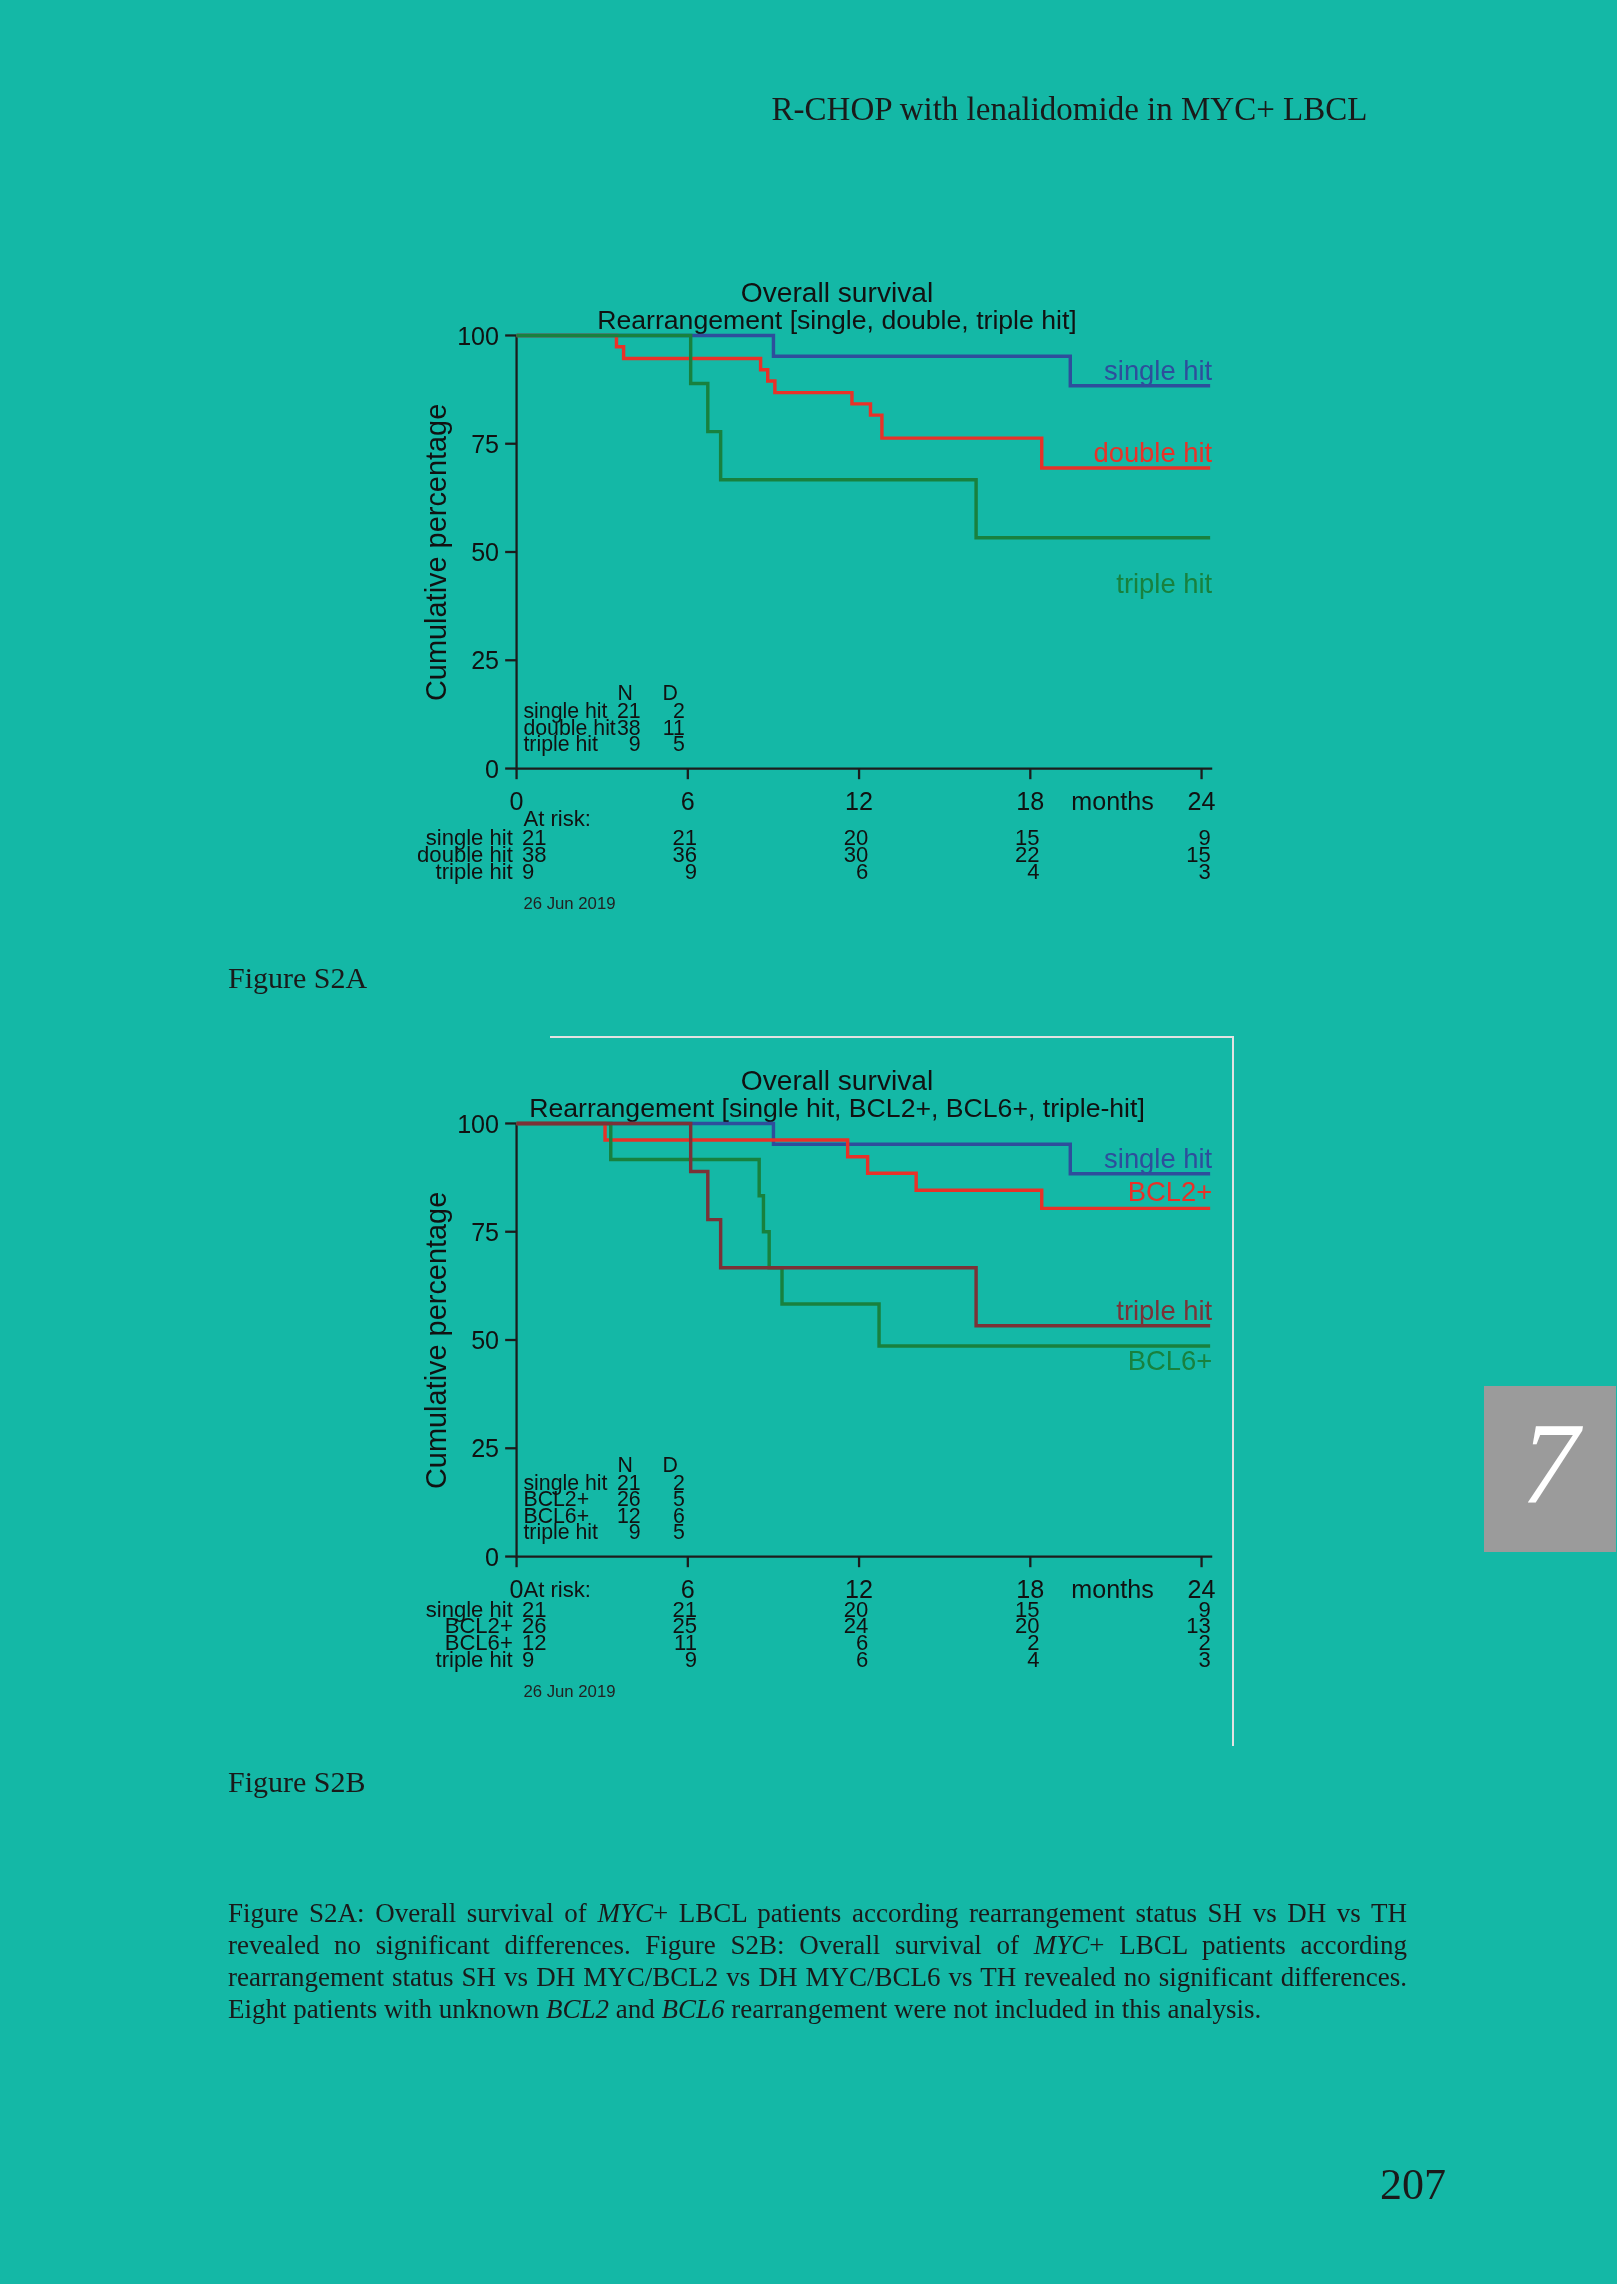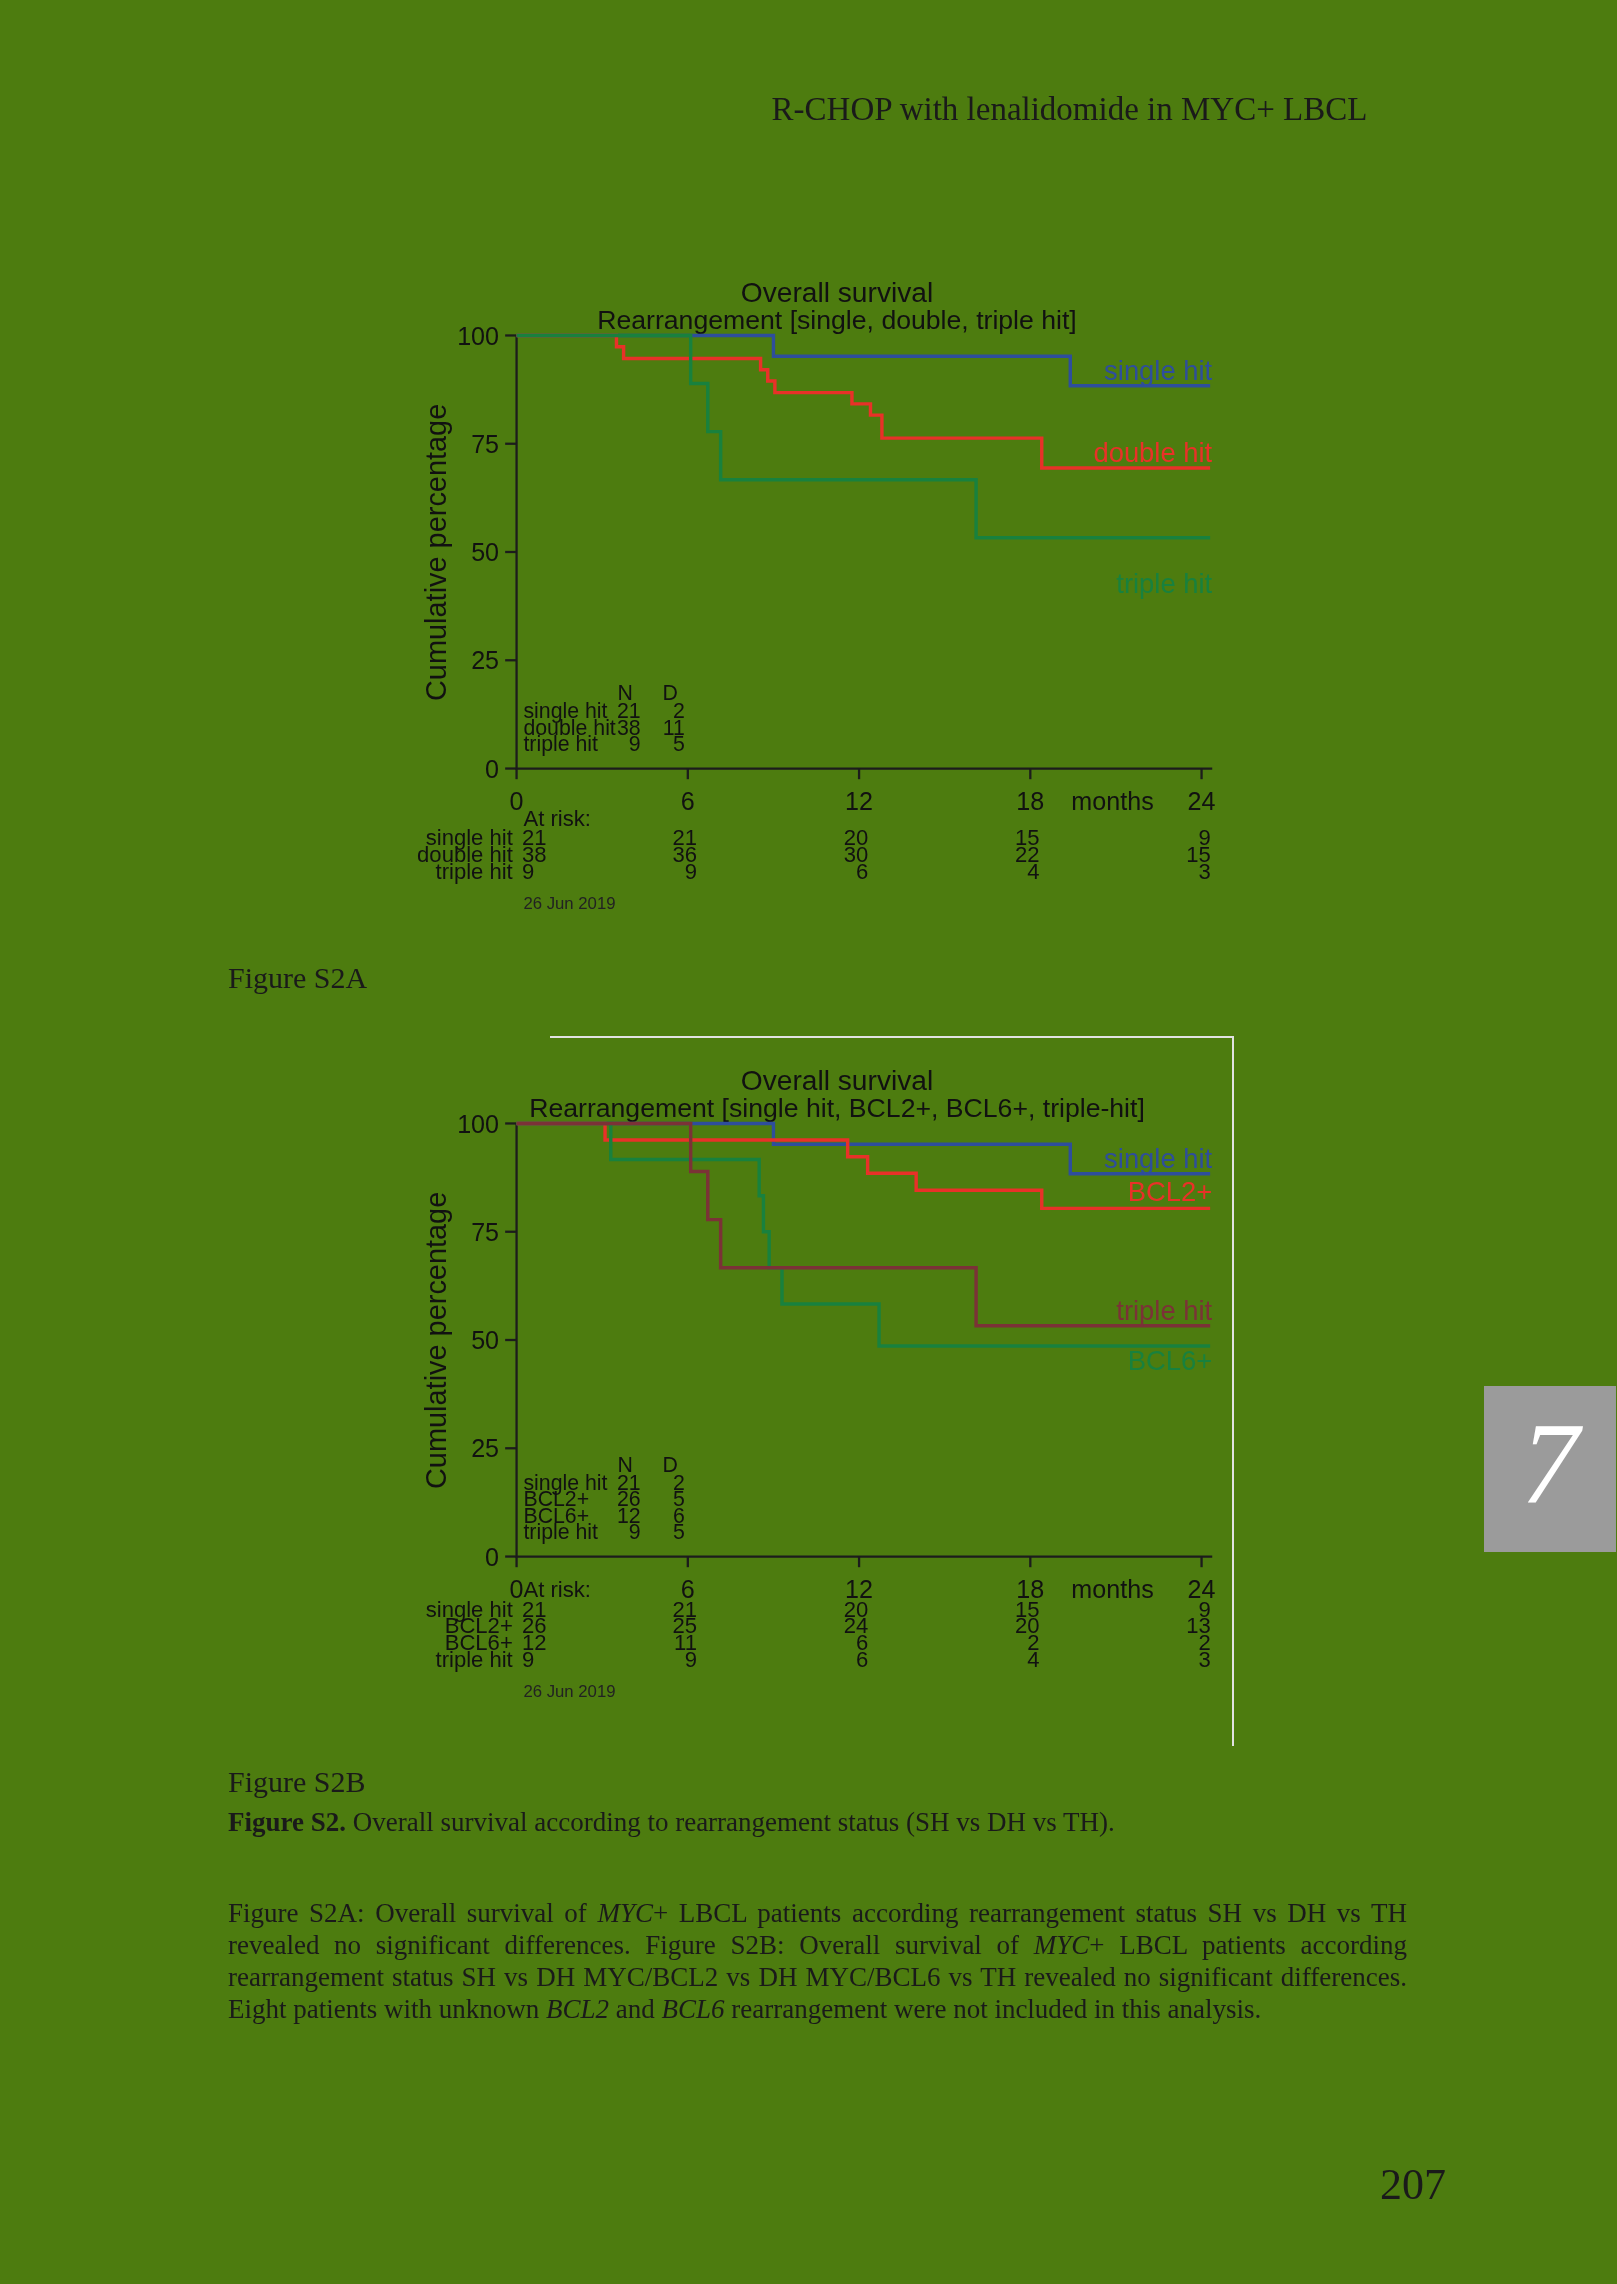--- a/index.html
+++ b/index.html
@@ -1,16 +1,16 @@
 <!DOCTYPE html>
 <html style="font-size:12px"><head>
 <meta charset="utf-8">
 <style>
   html,body{margin:0;padding:0;background:#ffffff;}
-  .page{position:relative;width:1618px;height:2284px;background:#4d7c0f;overflow:hidden;
+  .page{position:relative;width:1618px;height:2284px;background:#14b8a6;overflow:hidden;
         font-family:"Liberation Serif", serif;color:#1a1a1a;}
   .abs{position:absolute;}
   .header{left:685px;top:91px;width:769px;text-align:center;font-size:33px;letter-spacing:0px;}
   .chart{position:absolute;overflow:visible;}
   svg text{font-family:"Liberation Sans", sans-serif;}
   .fig-label{font-weight:normal;font-size:30px;}
   .caption-title{left:228px;top:1807px;width:1179px;font-size:27px;}
   .caption-title .b{font-weight:bold;}
   .caption{left:228px;top:1855px;width:1179px;font-size:27px;line-height:32px;text-align:justify;margin-top:42px;}
   .pagenum{left:1380px;top:2159px;font-size:44px;}
@@ -165,23 +165,20 @@
       <text x="126" y="800" font-size="29" fill="#111111" text-anchor="start">9</text>
       <text x="356" y="800" font-size="29" fill="#111111" text-anchor="end">9</text>
       <text x="581" y="800" font-size="29" fill="#111111" text-anchor="end">6</text>
       <text x="806" y="800" font-size="29" fill="#111111" text-anchor="end">4</text>
       <text x="1031" y="800" font-size="29" fill="#111111" text-anchor="end">3</text>
       <text x="128" y="840" font-size="22" fill="#222222" text-anchor="start">26 Jun 2019</text>
     </svg>
 
   <div class="abs fig-label" style="left:228px;top:1765px;">Figure S2B</div>
 
-  <div class="abs caption-title">
-    <span class="b">Figure S2.</span><span> Overall survival according to rearrangement status (SH vs DH vs TH).</span>
-  </div>
 
   <div class="abs caption"><span>Figure S2A: Overall survival of </span><span style="font-style: italic;">MYC</span><span>+ LBCL patients according rearrangement status SH vs DH vs TH revealed no significant differences. Figure S2B: Overall survival of </span><span style="font-style: italic;">MYC</span><span>+ LBCL patients according rearrangement status SH vs DH MYC/BCL2 vs DH MYC/BCL6 vs TH revealed no significant differences. Eight patients with unknown </span><span style="font-style: italic;">BCL2</span><span> and </span><span style="font-style: italic;">BCL6</span><span> rearrangement were not included in this analysis.</span></div>
 
   <div class="abs pagenum">207</div>
 
   <div class="abs chaptab">
     <span>7</span>
   </div>
 
   <div class="abs art" style="left:550px;top:1036px;width:683px;height:1.5px;"></div>

